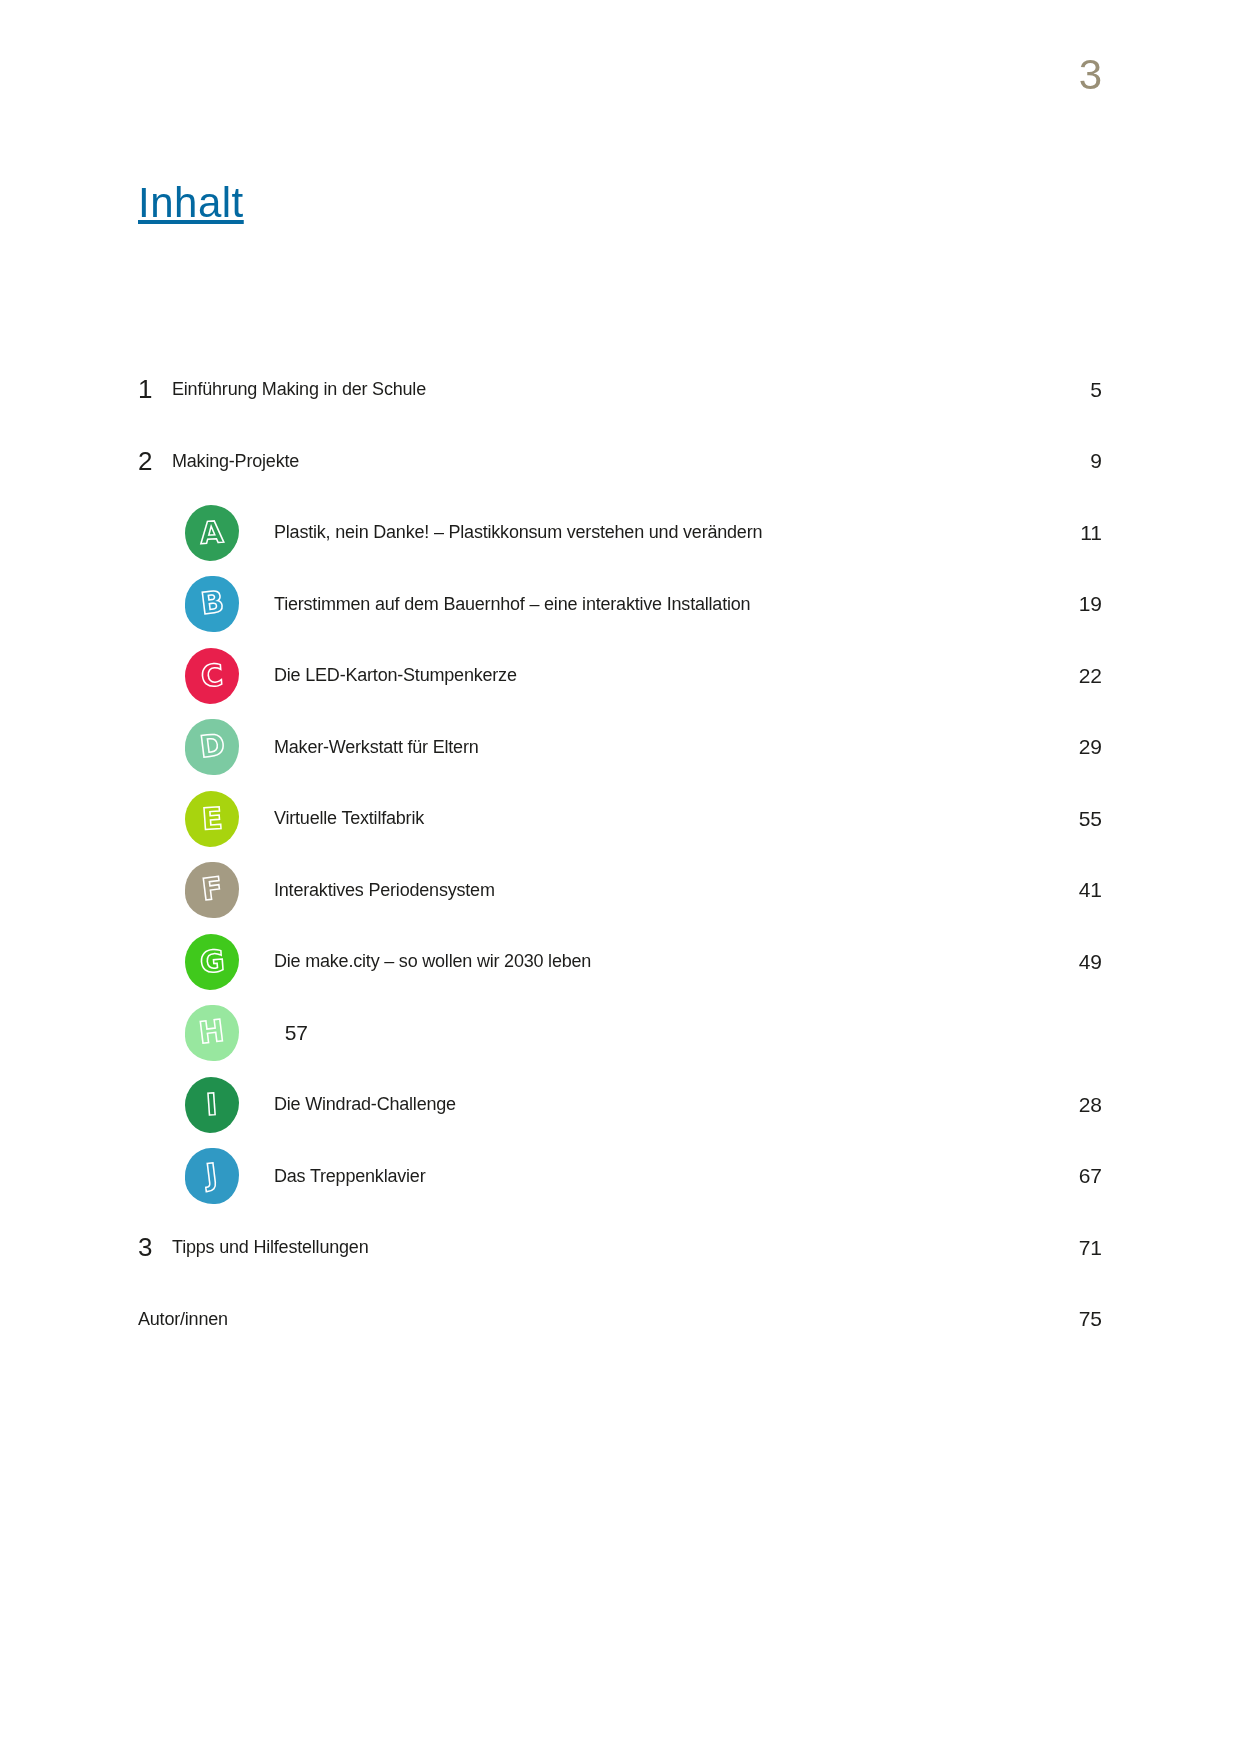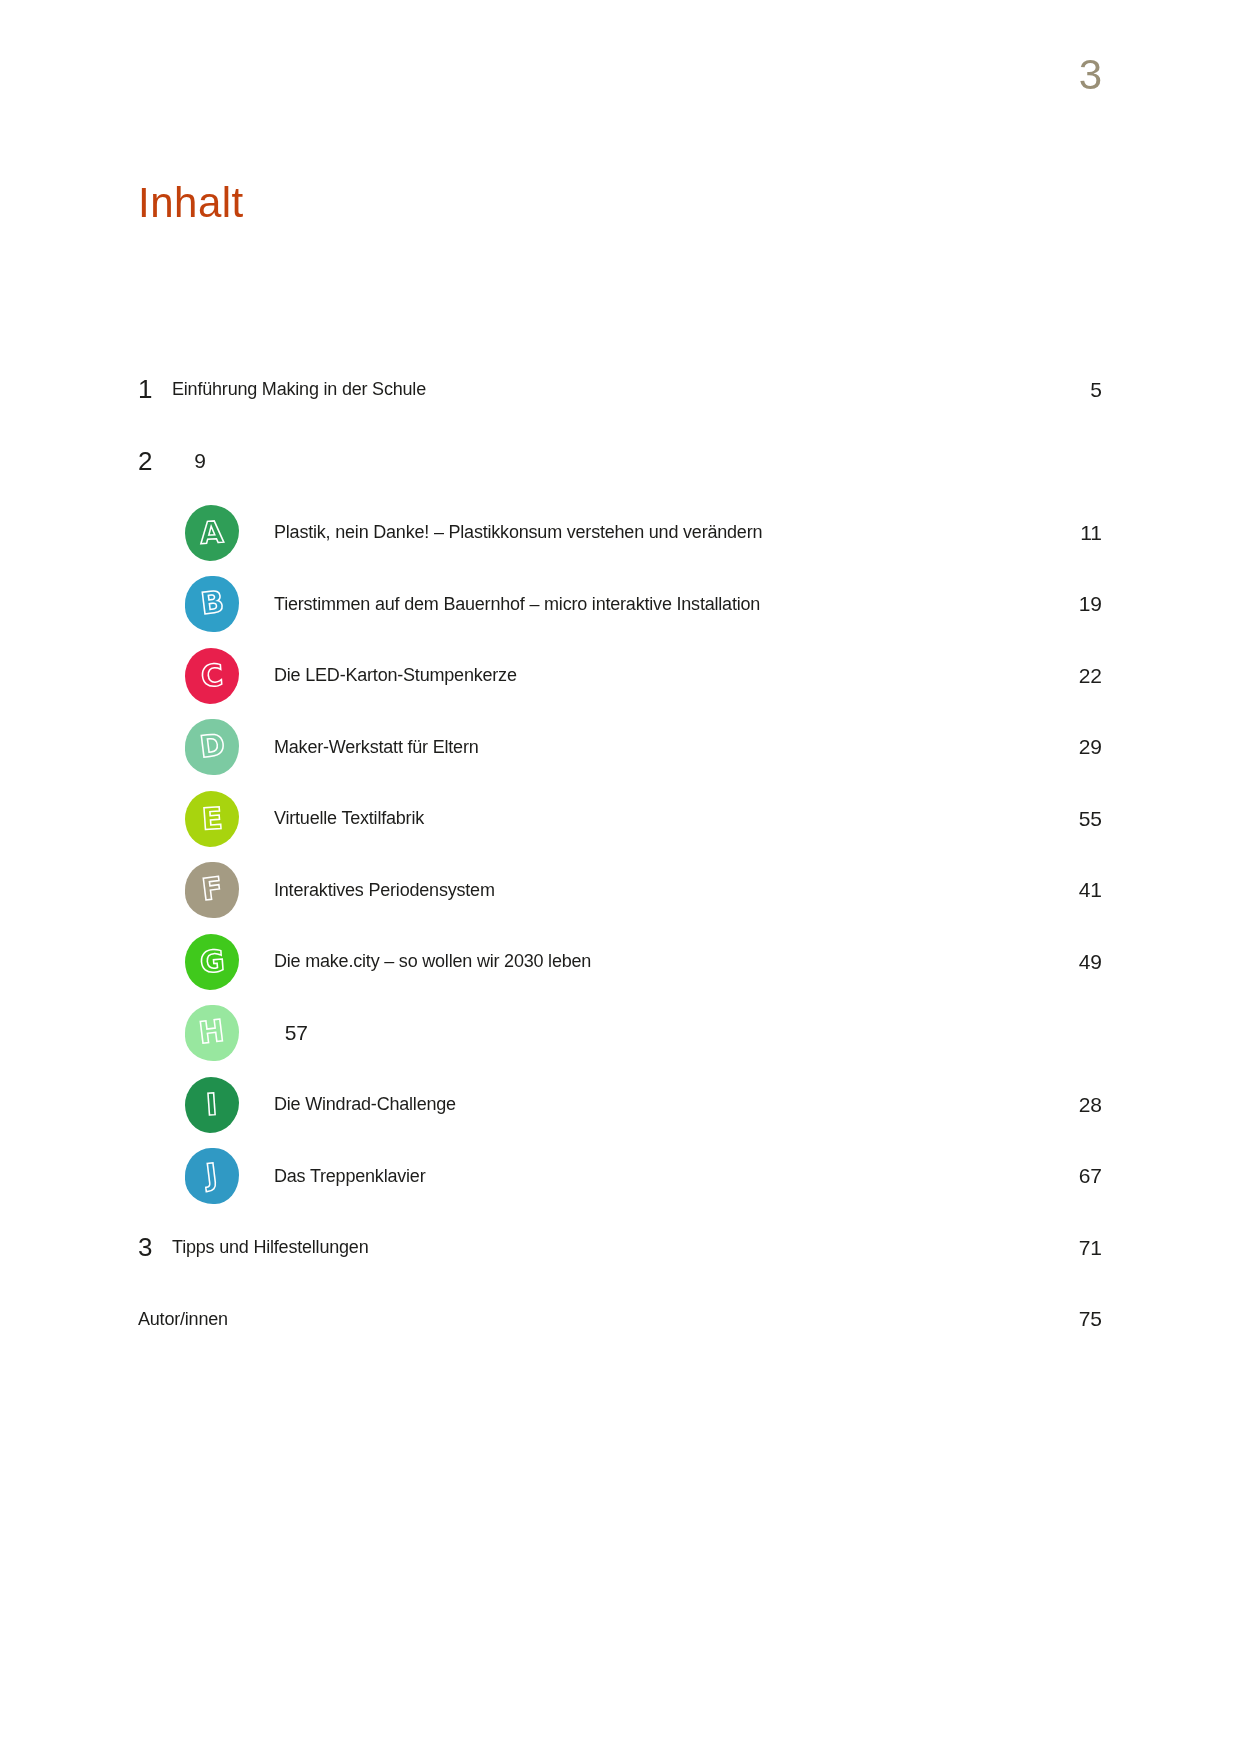--- a/index.html
+++ b/index.html
@@ -22,23 +22,24 @@
     color: #998f76;
     line-height: 1;
   }
 
   .doc-title {
     position: absolute;
     top: 182px;
     left: 138px;
     font-size: 42px;
     font-weight: 300;
-    color: #c2410c;
+    color: #0369a1;
     line-height: 1;
     letter-spacing: 0.5px;
+    text-decoration: underline;
   }
 
   .toc {
     position: absolute;
     top: 354px;
     left: 138px;
     right: 138px;
   }
 
   .row {
@@ -106,36 +107,37 @@
 <div class="toc">
 
   <div class="row section">
     <span class="num">1</span>
     <span class="label">Einführung Making in der Schule</span>
     <span class="page-ref">5</span>
   </div>
 
   <div class="row section">
     <span class="num">2</span>
+    <span class="label">Making-Projekte</span>
     <span class="page-ref">9</span>
   </div>
 
   <div class="row project">
     <span class="badge" style="background: rgb(47, 158, 87);">
       <span class="badge-letter">A</span>
     </span>
     <span class="label">Plastik, nein Danke! – Plastikkonsum verstehen und verändern</span>
     <span class="page-ref">11</span>
   </div>
 
   <div class="row project">
     <span class="badge" style="background: rgb(47, 159, 200);">
       <span class="badge-letter">B</span>
     </span>
-    <span class="label">Tierstimmen auf dem Bauernhof – micro interaktive Installation</span>
+    <span class="label">Tierstimmen auf dem Bauernhof – eine interaktive Installation</span>
     <span class="page-ref">19</span>
   </div>
 
   <div class="row project">
     <span class="badge" style="background: rgb(232, 31, 76);">
       <span class="badge-letter">C</span>
     </span>
     <span class="label">Die LED-Karton-Stumpenkerze</span>
     <span class="page-ref">22</span>
   </div>

